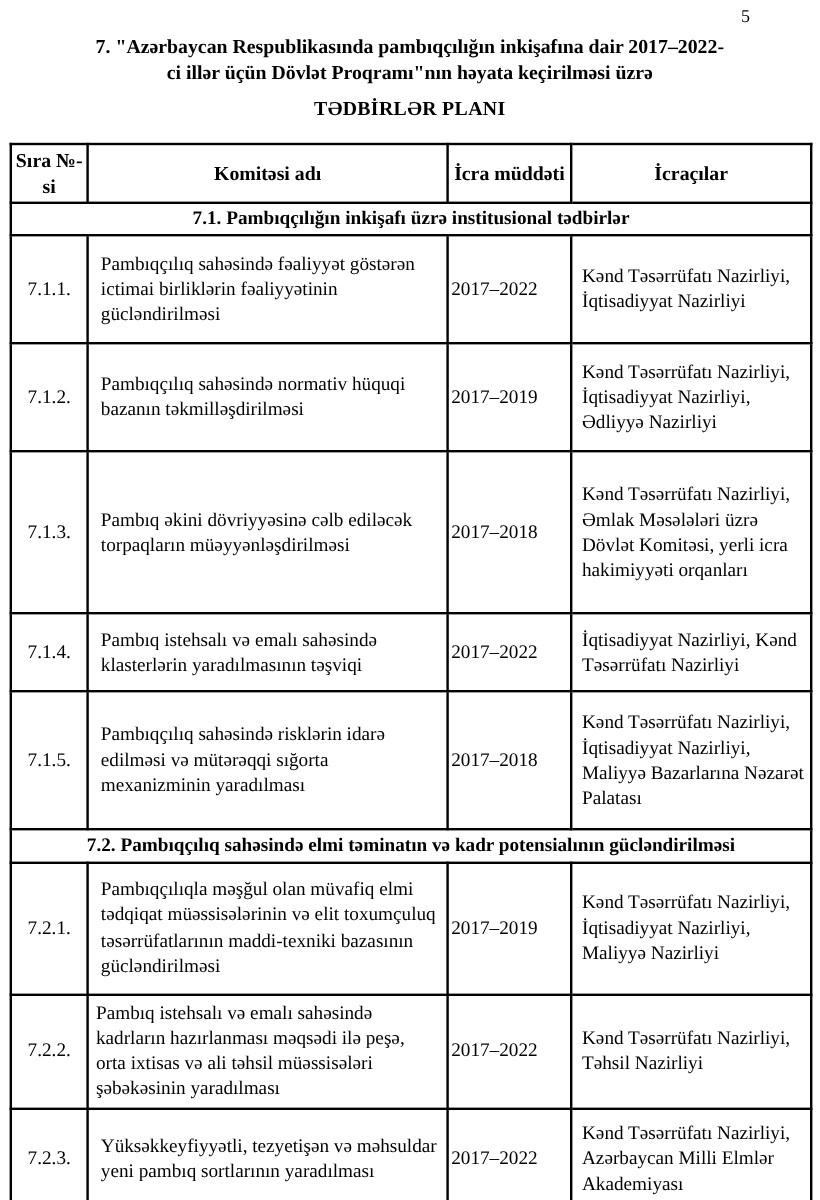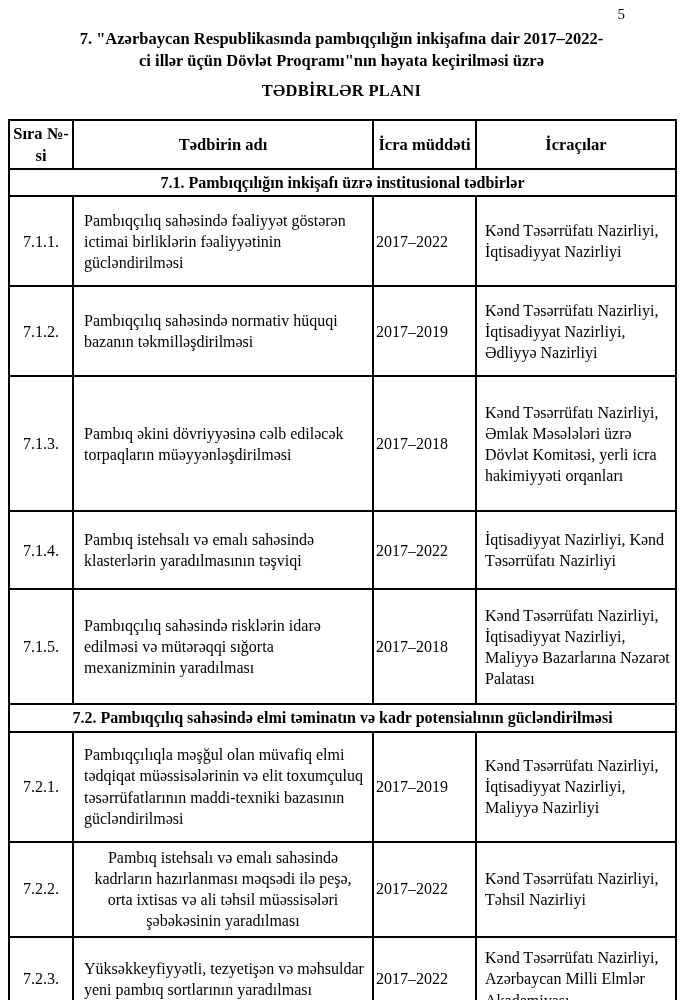--- a/index.html
+++ b/index.html
@@ -48,25 +48,25 @@
     font-size: 16px;
     padding: 2px 2px;
   }
   td.c-num { text-align: center; padding: 2px 12px; }
   td.c-name { text-align: left; padding: 3px 8px 3px 10px; margin-top: 20px; }
   td.c-period { text-align: left; padding: 2px 2px; }
   td.c-exec { text-align: left; padding: 3px 4px 3px 8px; }
   tr.h711 { height: 90px; }
   tr.h712 { height: 90px; }
   tr.h713 { height: 135px; }
-  tr.h714 { height: 78px; }
+  tr.h714 { height: 65px; }
   tr.h715 { height: 115px; }
   tr.h721 { height: 110px; }
   tr.h722 { height: 95px; }
-  tr.h722 td.c-name { text-align: center; padding: 3px 6px; }
+  tr.h722 td.c-name { padding: 3px 6px; }
   tr.h723 { height: 85px; }
 </style>
 </head>
 <body>
 
 <div class="page">
 
   <div class="page-number">5</div>
 
   <div class="doc-title">
@@ -78,21 +78,21 @@
   <table class="plan-table">
     <colgroup>
       <col style="width:64px">
       <col style="width:300px">
       <col style="width:103px">
       <col style="width:200px">
     </colgroup>
     <thead>
       <tr class="header-row">
         <th>Sıra №-si</th>
-        <th>Tədbirin adı</th>
+        <th>Komitəsi adı</th>
         <th>İcra müddəti</th>
         <th>İcraçılar</th>
       </tr>
     </thead>
     <tbody>
 
       <tr class="section-row">
         <td colspan="4">7.1. Pambıqçılığın inkişafı üzrə institusional tədbirlər</td>
       </tr>
 

